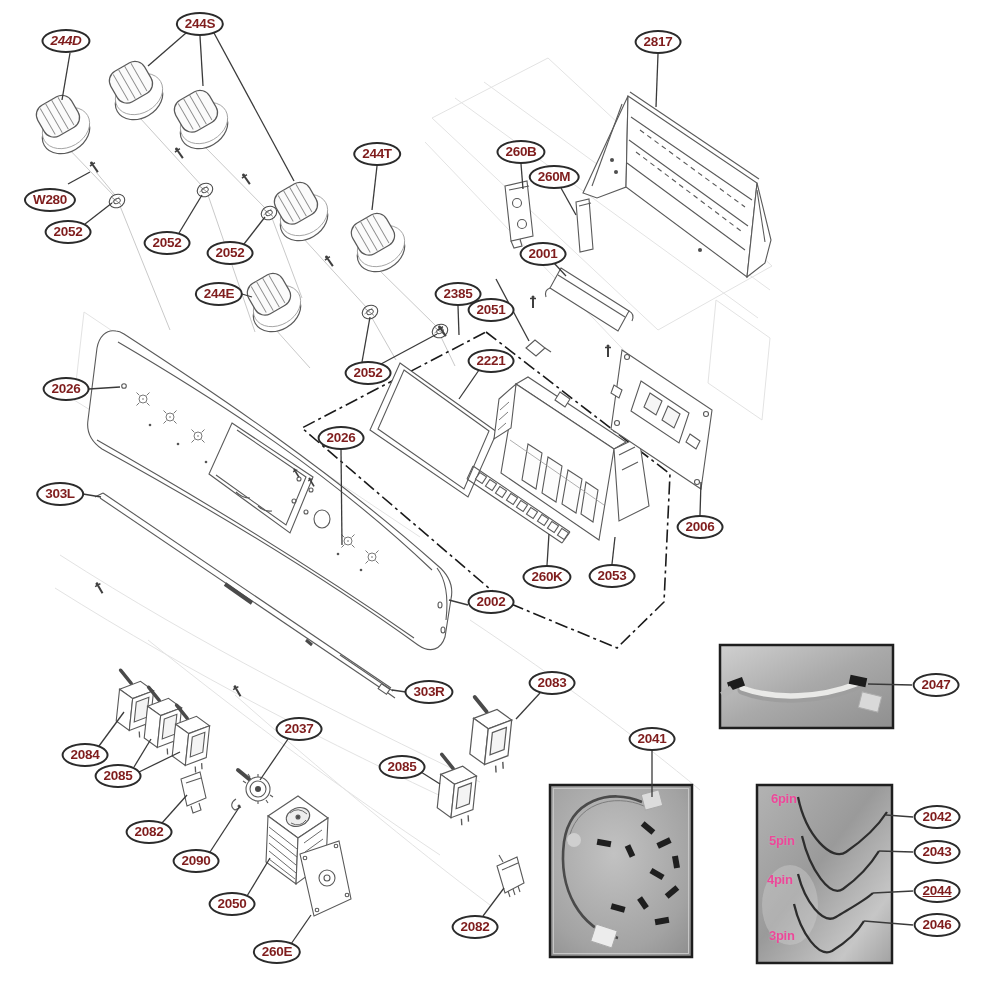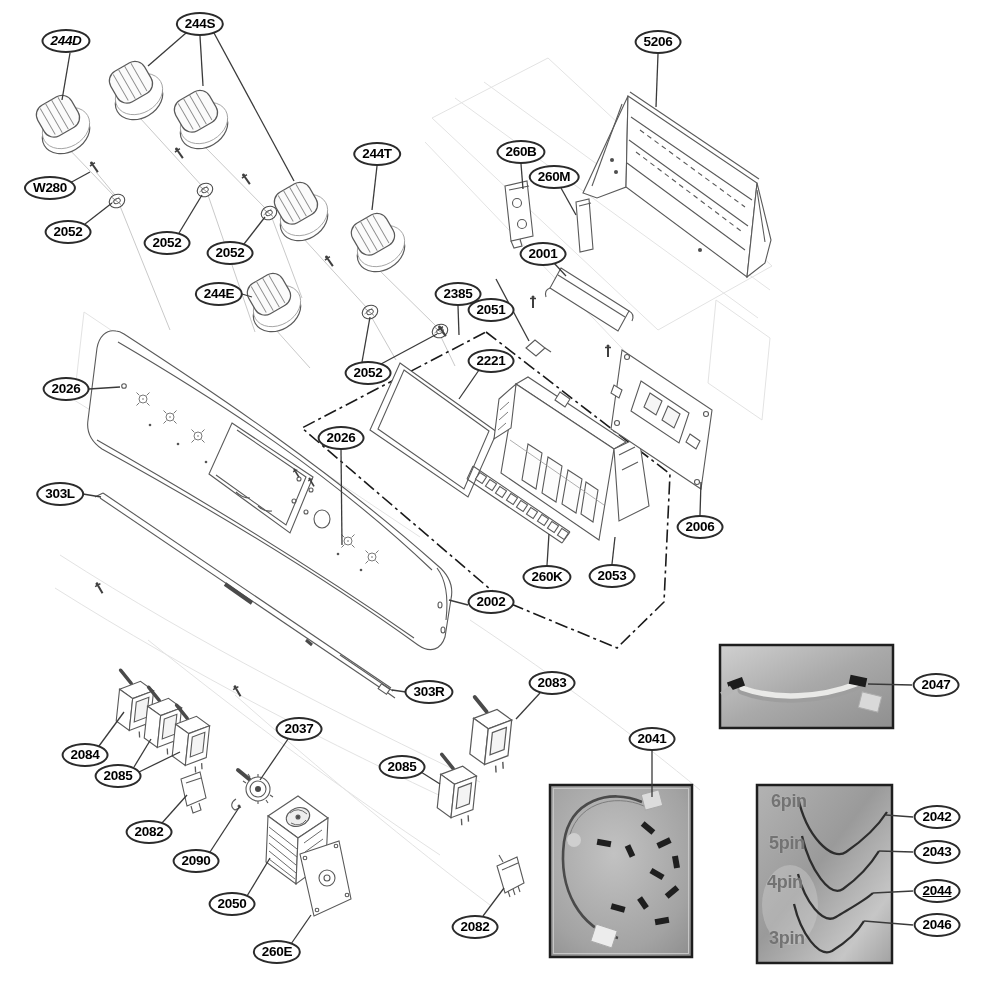--- a/index.html
+++ b/index.html
@@ -2,23 +2,23 @@
 <html><head>
 <meta charset="utf-8">
 <style>
   html,body{margin:0;padding:0;background:#fff;}
   #stage{position:relative;width:1000px;height:996px;background:#ffffff;overflow:hidden;
          font-family:"Liberation Sans",sans-serif;}
   #art{position:absolute;left:0;top:0;}
   .callout{position:absolute;min-width:46px;height:24px;padding:0 7px;box-sizing:border-box;
            border:2px solid #2b2b2b;border-radius:50%;background:#fff;
            display:flex;align-items:center;justify-content:center;
-           font-weight:bold;font-size:13.5px;line-height:1;color:#000000;letter-spacing:-0.3px;
+           font-weight:bold;font-size:13.5px;line-height:1;color:#7f1d1d;letter-spacing:-0.3px;
            transform:translate(-50%,-50%);z-index:5;}
-  .pinlabel{position:absolute;font-weight:bold;font-size:18px;color:#737373;
+  .pinlabel{position:absolute;font-weight:bold;font-size:13px;color:#ec4899;
             letter-spacing:-0.3px;z-index:4;text-shadow:0 0 2px rgba(200,200,200,.6);}
   svg .ln{stroke:#5a5a5a;stroke-width:1.1;fill:none;}
   svg .fw{stroke:#5a5a5a;stroke-width:1.1;fill:#ffffff;}
   svg .ghost{stroke:#e3e3e3;stroke-width:1;fill:none;}
   svg .shaft{stroke:#c9c9c9;stroke-width:1;fill:none;}
 </style>
 </head>
 <body>
 
 <div id="stage">
@@ -411,33 +411,33 @@
         <line x1="913" y1="817" x2="886" y2="815" stroke="#3a3a3a" stroke-width="1.3"></line>
         <line x1="913" y1="852" x2="879" y2="851" stroke="#3a3a3a" stroke-width="1.3"></line>
         <line x1="913" y1="891" x2="873" y2="893" stroke="#3a3a3a" stroke-width="1.3"></line>
         <line x1="913" y1="925" x2="864" y2="921" stroke="#3a3a3a" stroke-width="1.3"></line>
       </g>
 </svg>
 
 <div id="callout-layer">
       <div class="callout" style="left: 66px; top: 41px; font-style: italic;">244D</div>
       <div class="callout" style="left: 200px; top: 24px;">244S</div>
-      <div class="callout" style="left: 50px; top: 188px;">W280</div>
+      <div class="callout" style="left: 50px; top: 200px;">W280</div>
       <div class="callout" style="left: 68px; top: 232px;">2052</div>
       <div class="callout" style="left: 167px; top: 243px;">2052</div>
       <div class="callout" style="left: 230px; top: 253px;">2052</div>
       <div class="callout" style="left: 219px; top: 294px;">244E</div>
       <div class="callout" style="left: 377px; top: 154px;">244T</div>
       <div class="callout" style="left: 521px; top: 152px;">260B</div>
       <div class="callout" style="left: 554px; top: 177px;">260M</div>
       <div class="callout" style="left: 543px; top: 254px;">2001</div>
       <div class="callout" style="left: 491px; top: 267px; margin-top: 43px;">2051</div>
       <div class="callout" style="left: 458px; top: 294px;">2385</div>
       <div class="callout" style="left: 491px; top: 361px;">2221</div>
-      <div class="callout" style="left: 658px; top: 42px;">5206</div>
+      <div class="callout" style="left: 658px; top: 42px;">2817</div>
       <div class="callout" style="left: 66px; top: 389px;">2026</div>
       <div class="callout" style="left: 368px; top: 373px;">2052</div>
       <div class="callout" style="left: 60px; top: 494px;">303L</div>
       <div class="callout" style="left: 341px; top: 438px;">2026</div>
       <div class="callout" style="left: 491px; top: 583px; margin-top: 19px;">2002</div>
       <div class="callout" style="left: 547px; top: 577px;">260K</div>
       <div class="callout" style="left: 612px; top: 576px;">2053</div>
       <div class="callout" style="left: 700px; top: 527px;">2006</div>
       <div class="callout" style="left: 429px; top: 692px;">303R</div>
       <div class="callout" style="left: 552px; top: 683px;">2083</div>

